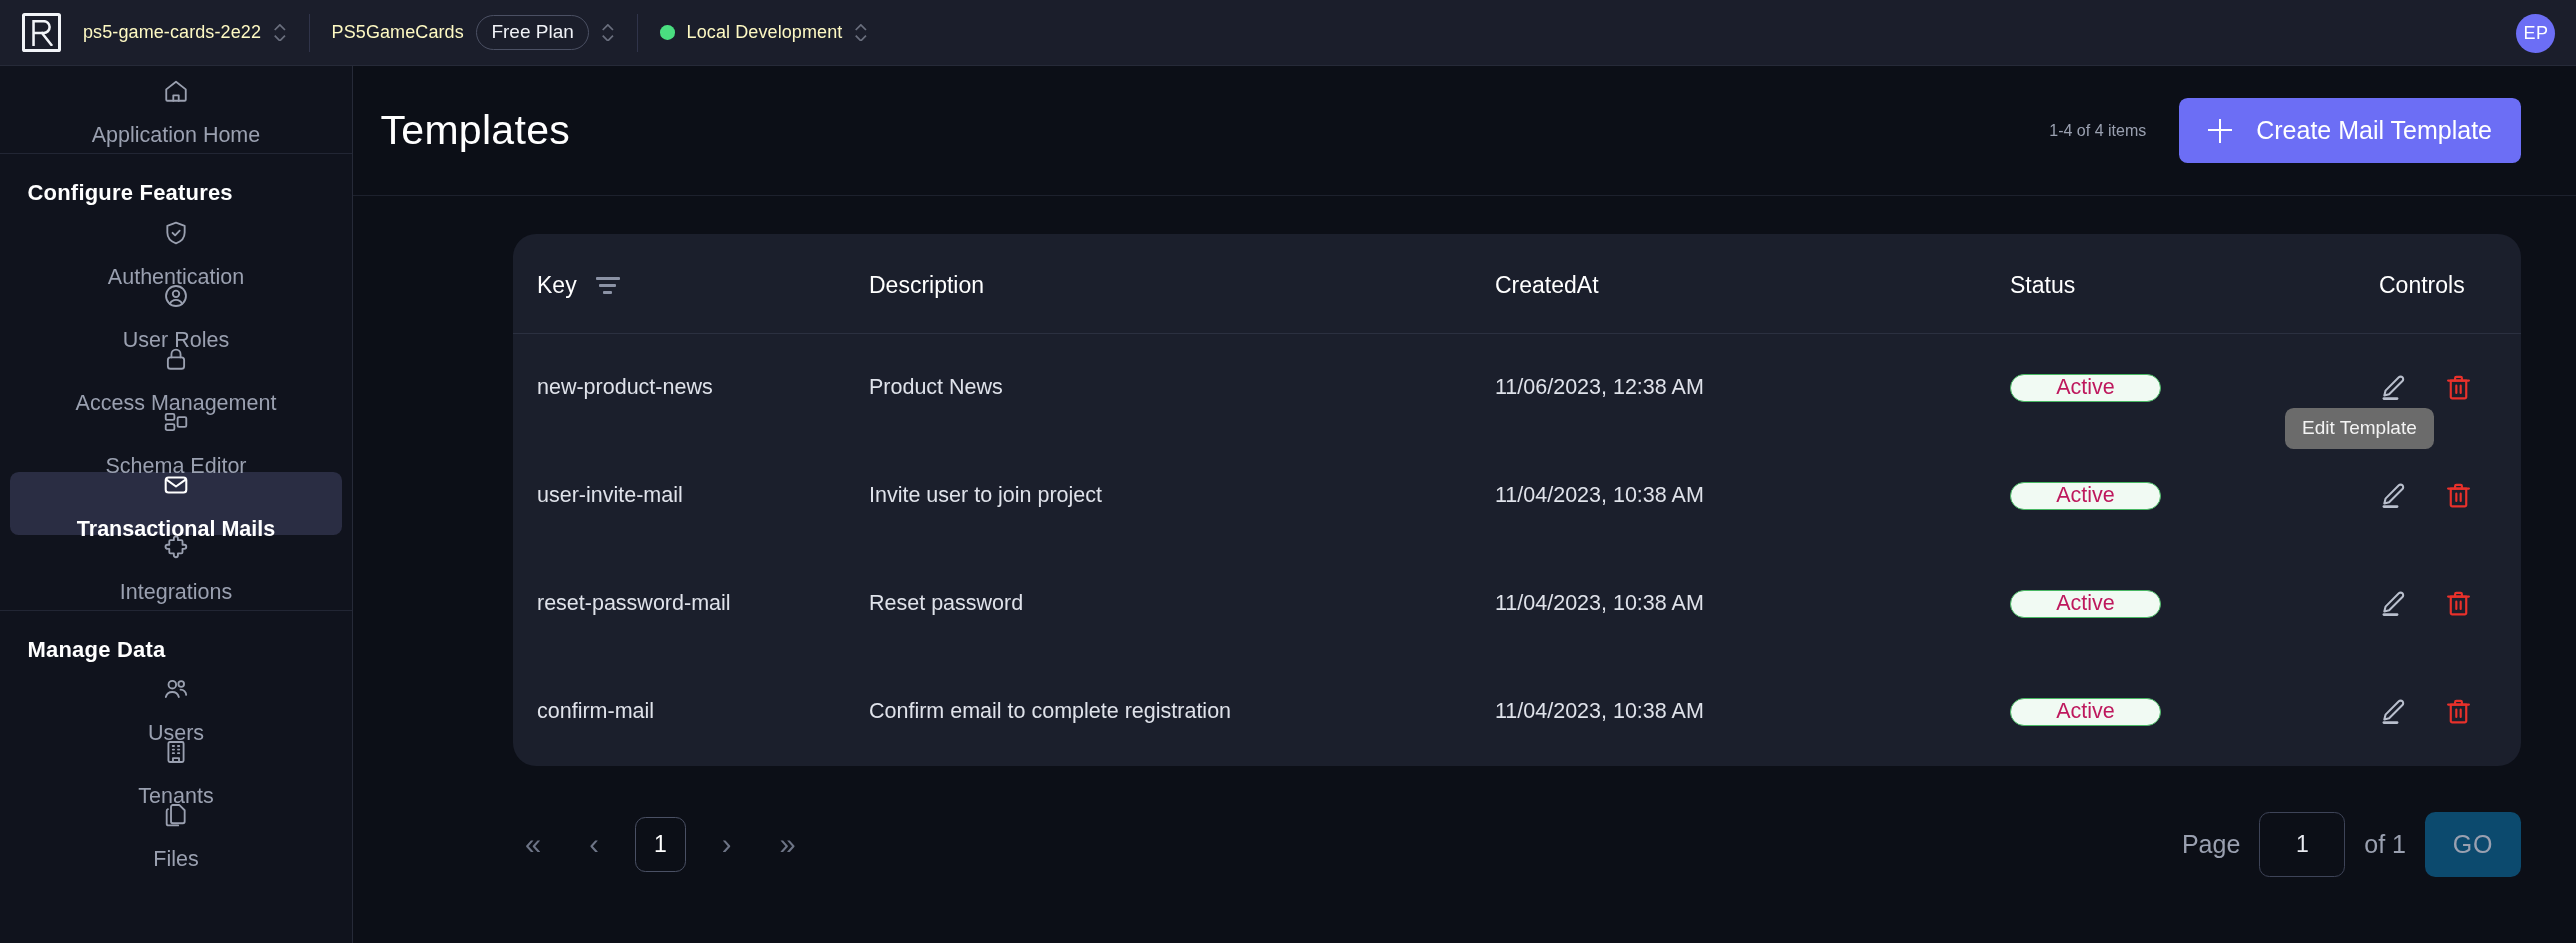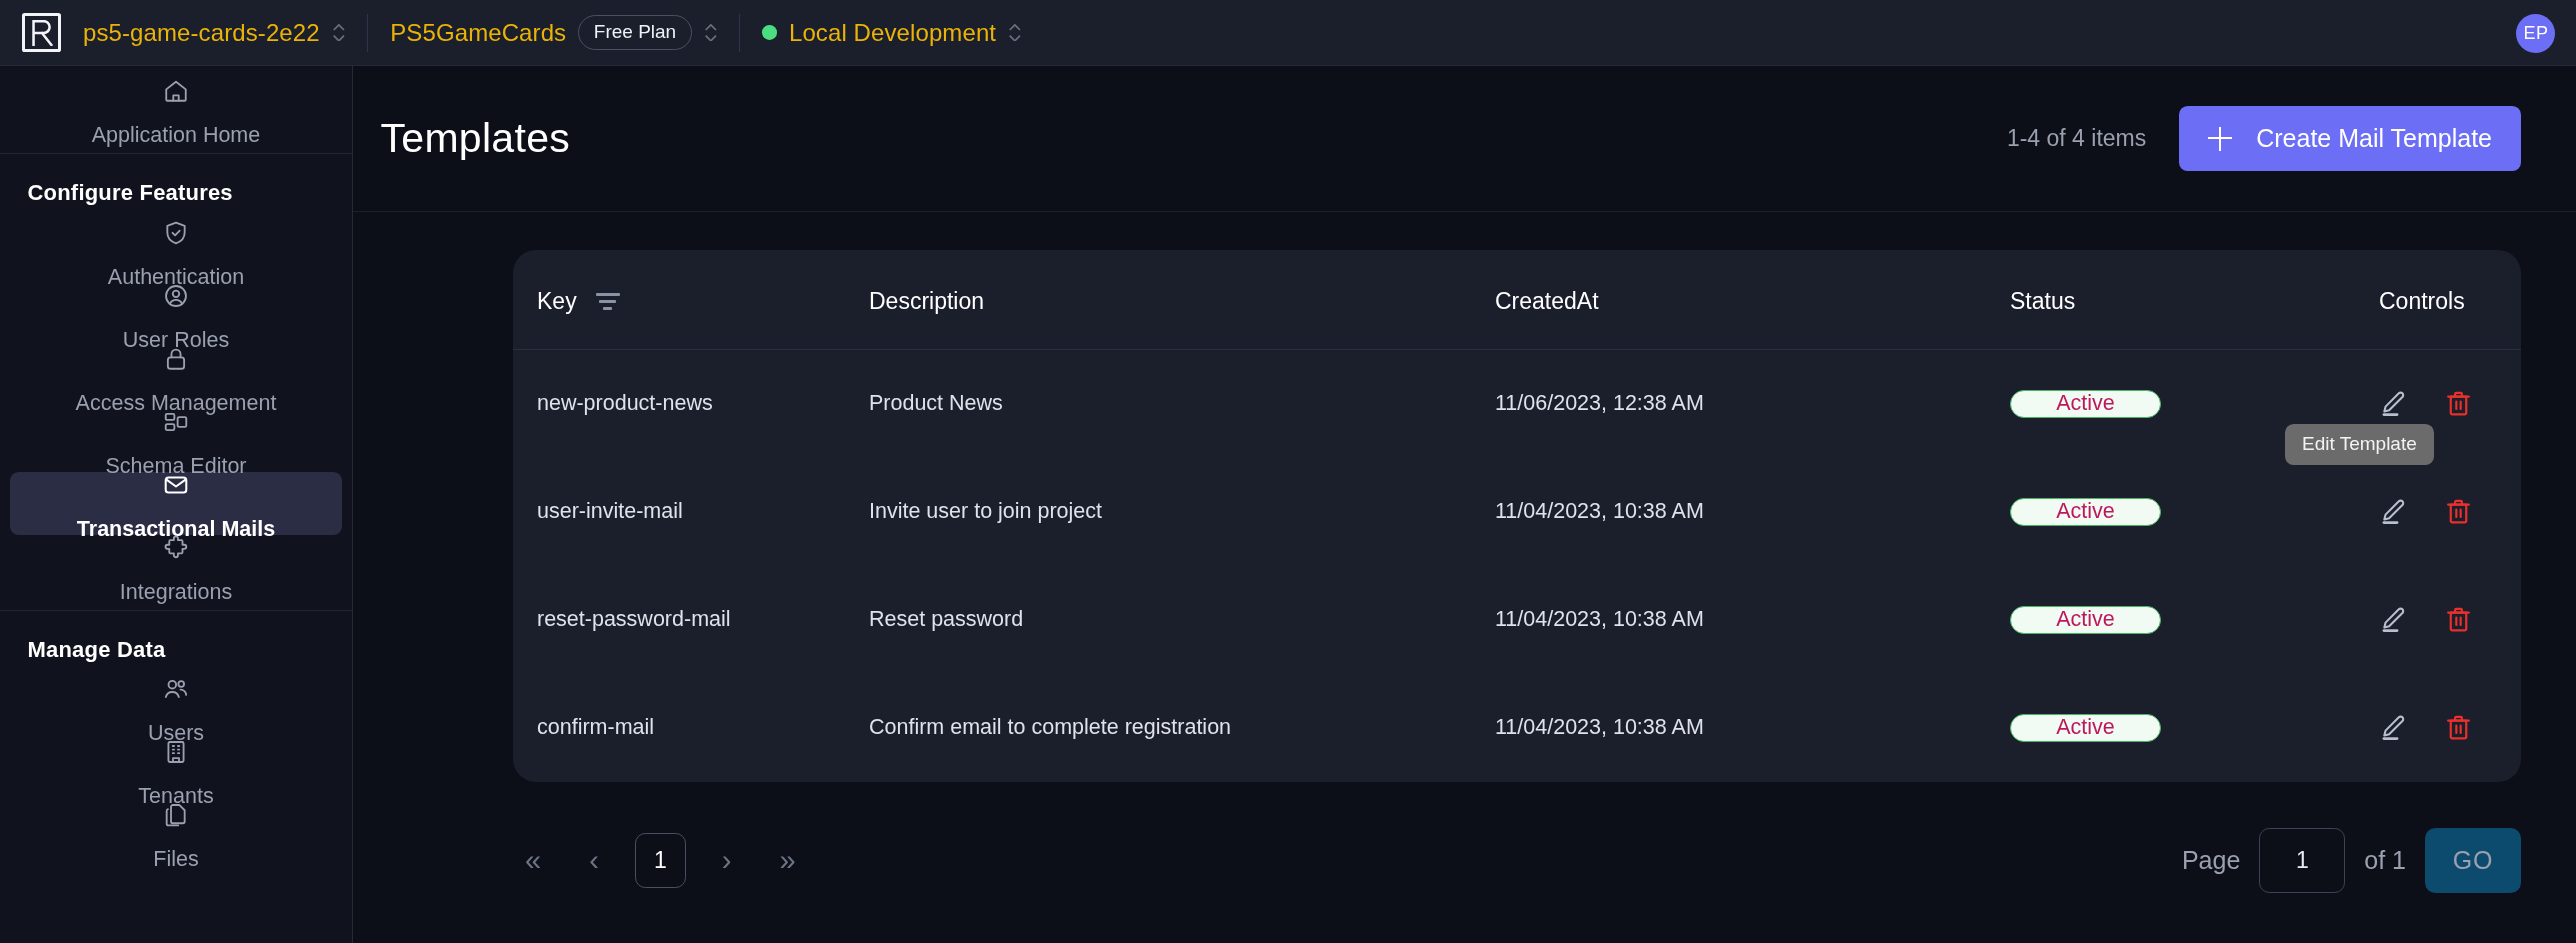--- a/index.html
+++ b/index.html
@@ -33,21 +33,21 @@
   .tb-sep {
     width: 0.9px; height: 38px; background: #30344a;
     margin: 0 0 0 0; flex: 0 0 auto;
   }
   .tb-group {
     display: flex; align-items: center; gap: 12px;
     padding: 0 22px;
     height: 66px;
   }
   .tb-text {
-    color: #eab308; font-size: 24px; letter-spacing: 0.1px; white-space: nowrap;
+    color: #fef9c3; font-size: 18px; letter-spacing: 0.1px; white-space: nowrap;
   }
   .chev-updown {
     display: inline-flex; flex-direction: column; align-items: center;
     gap: 2.6px; opacity: .55;
   }
   .chev-updown svg { display: block; }
 
   .plan-pill {
     border: 0.9px solid #4b5063;
     border-radius: 857px;
@@ -108,32 +108,32 @@
   .nav-top-pad { height: 12px; }
 
   
   .main {
     position: absolute; top: 66px; left: 353px;
     width: 2223px; height: 878px;
     background: #0c0f17;
     overflow: hidden;
   }
   .page-header {
-    height: 146px;
+    height: 130px;
     display: flex; align-items: center;
     padding: 0 55px 0 27.5px;
     border-bottom: 0.9px solid #1d212d;
   }
   .page-title {
     color: #ffffff; font-size: 41px; font-weight: normal; letter-spacing: 0.3px;
   }
   .header-right {
     margin-left: auto; display: flex; align-items: center; gap: 33px;
   }
-  .items-count { color: #9aa0b0; font-size: 23px; white-space: nowrap; }
+  .items-count { color: #9aa0b0; font-size: 16px; white-space: nowrap; }
   .btn-primary {
     background: #6c6ef5; color: #fff;
     border: none; border-radius: 8.6px;
     height: 65px; padding: 0 29px;
     font-size: 25px;
     display: flex; align-items: center; gap: 24px;
     cursor: pointer;
     font-family: inherit;
     white-space: nowrap;
   }

